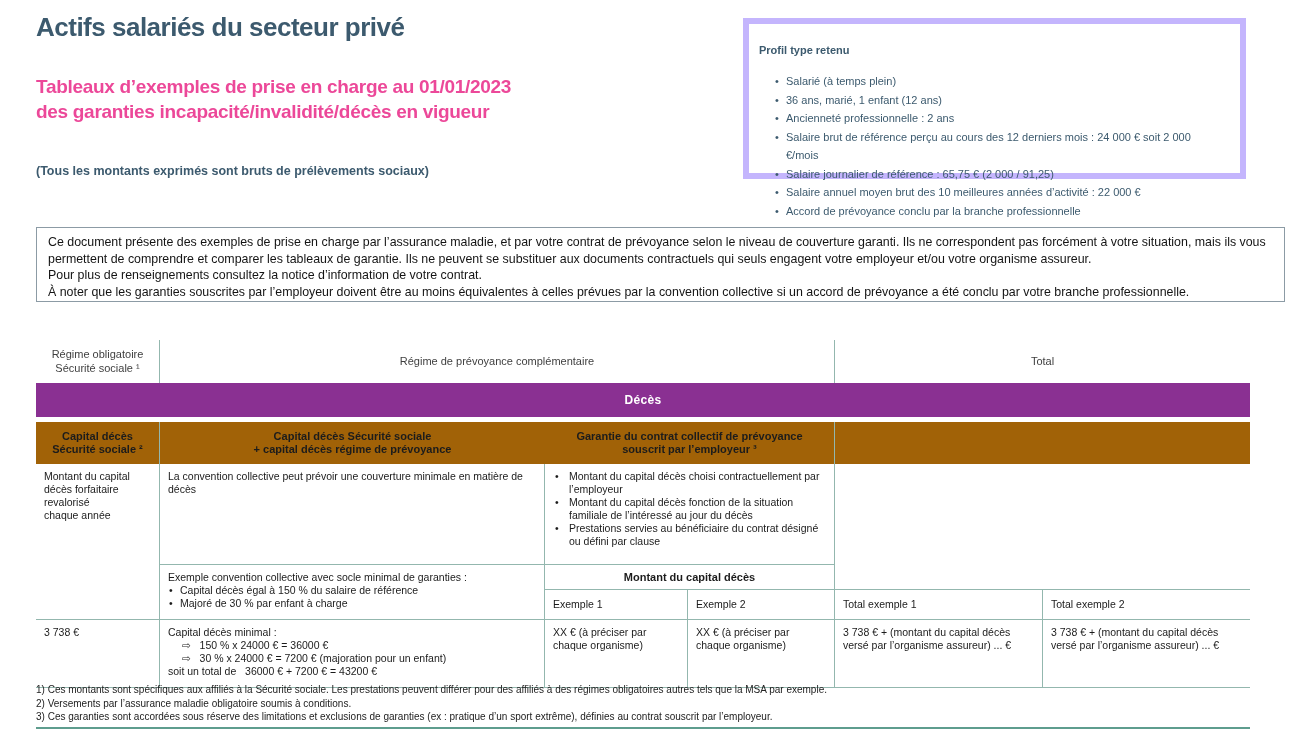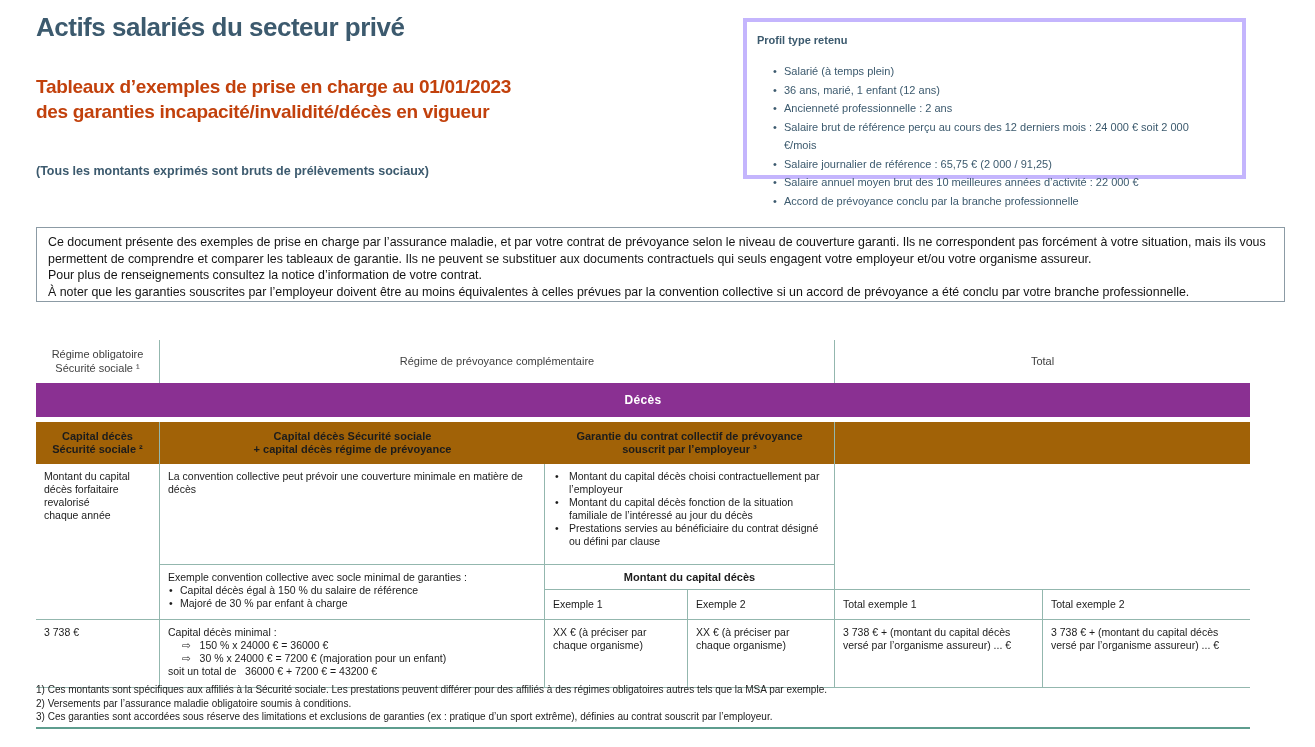--- a/index.html
+++ b/index.html
@@ -5,25 +5,25 @@
   html,body{margin:0;padding:0;}
   body{
     width:1315px;height:747px;position:relative;background:#ffffff;
     font-family:"Liberation Sans",sans-serif;color:#1b1b1b;overflow:hidden;
     -webkit-font-smoothing:antialiased;
   }
   .abs{position:absolute;}
 
   
   .doc-title{left:36px;top:12px;font-size:26px;letter-spacing:-0.5px;color:#3c5a6e;font-weight:700;font-stretch:condensed;}
-  .doc-subtitle{left:36px;top:74px;font-size:19px;line-height:25px;color:#c2410c;font-weight:700;font-stretch:condensed;white-space:pre-line;letter-spacing:-0.3px;}
+  .doc-subtitle{left:36px;top:74px;font-size:19px;line-height:25px;color:#ec4899;font-weight:700;font-stretch:condensed;white-space:pre-line;letter-spacing:-0.3px;}
   .doc-note{left:36px;top:164px;font-size:12.5px;color:#3c5a6e;font-weight:700;font-stretch:condensed;}
 
   
-  .profile-box{left:743px;top:18px;width:503px;height:161px;border:4px solid #c4b5fd;box-sizing:border-box;padding:12px 10px;color:#3c5a6e;}
+  .profile-box{left:743px;top:18px;width:503px;height:161px;border:6px solid #c4b5fd;box-sizing:border-box;padding:20px 10px;color:#3c5a6e;}
   .profile-heading{font-size:11px;font-weight:700;margin-bottom:3px;}
   .profile-box ul{margin:16px;padding:0;list-style:none;}
   .profile-box li{position:relative;padding-left:11px;font-size:11px;line-height:18.5px;}
   .profile-box li::before{content:"•";position:absolute;left:0;top:0;}
 
   
   .intro-box{left:36px;top:227px;width:1249px;height:75px;border:1px solid #8c9ba5;box-sizing:border-box;padding:6px 11px;font-size:12.4px;line-height:16.5px;color:#141414;}
   .intro-box p{margin:0;}
 
   

